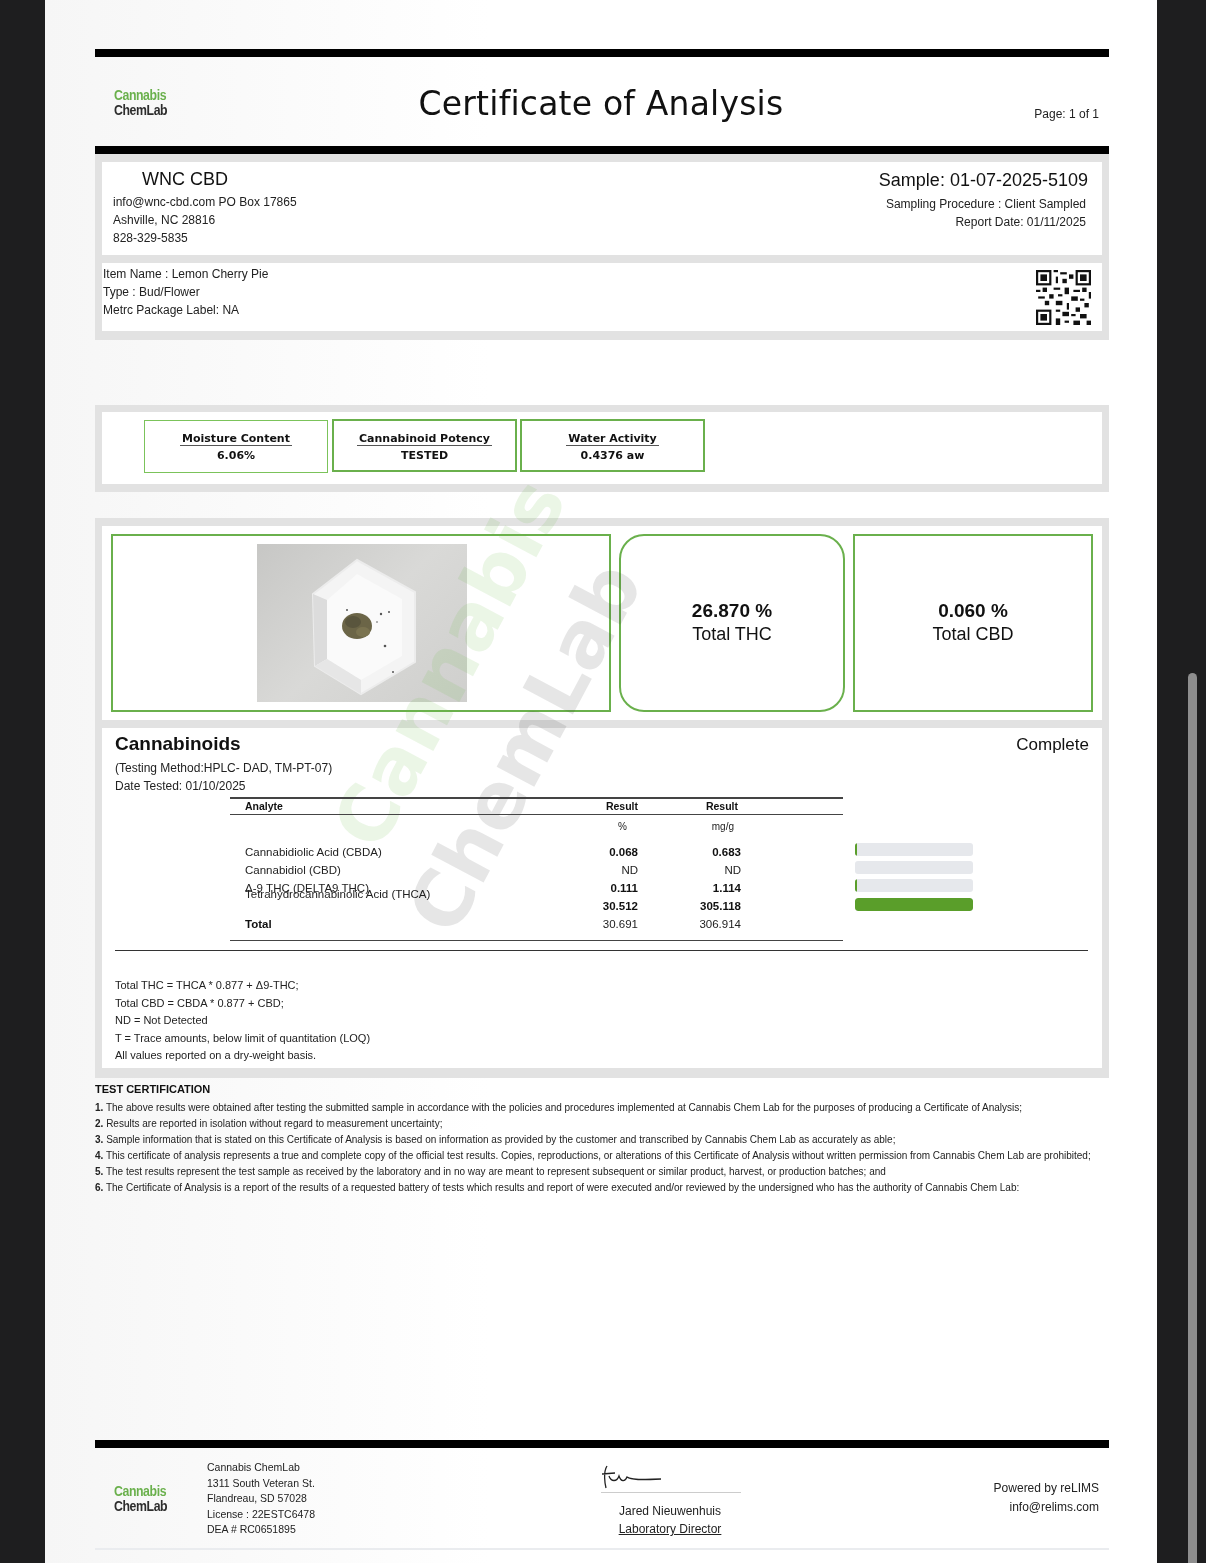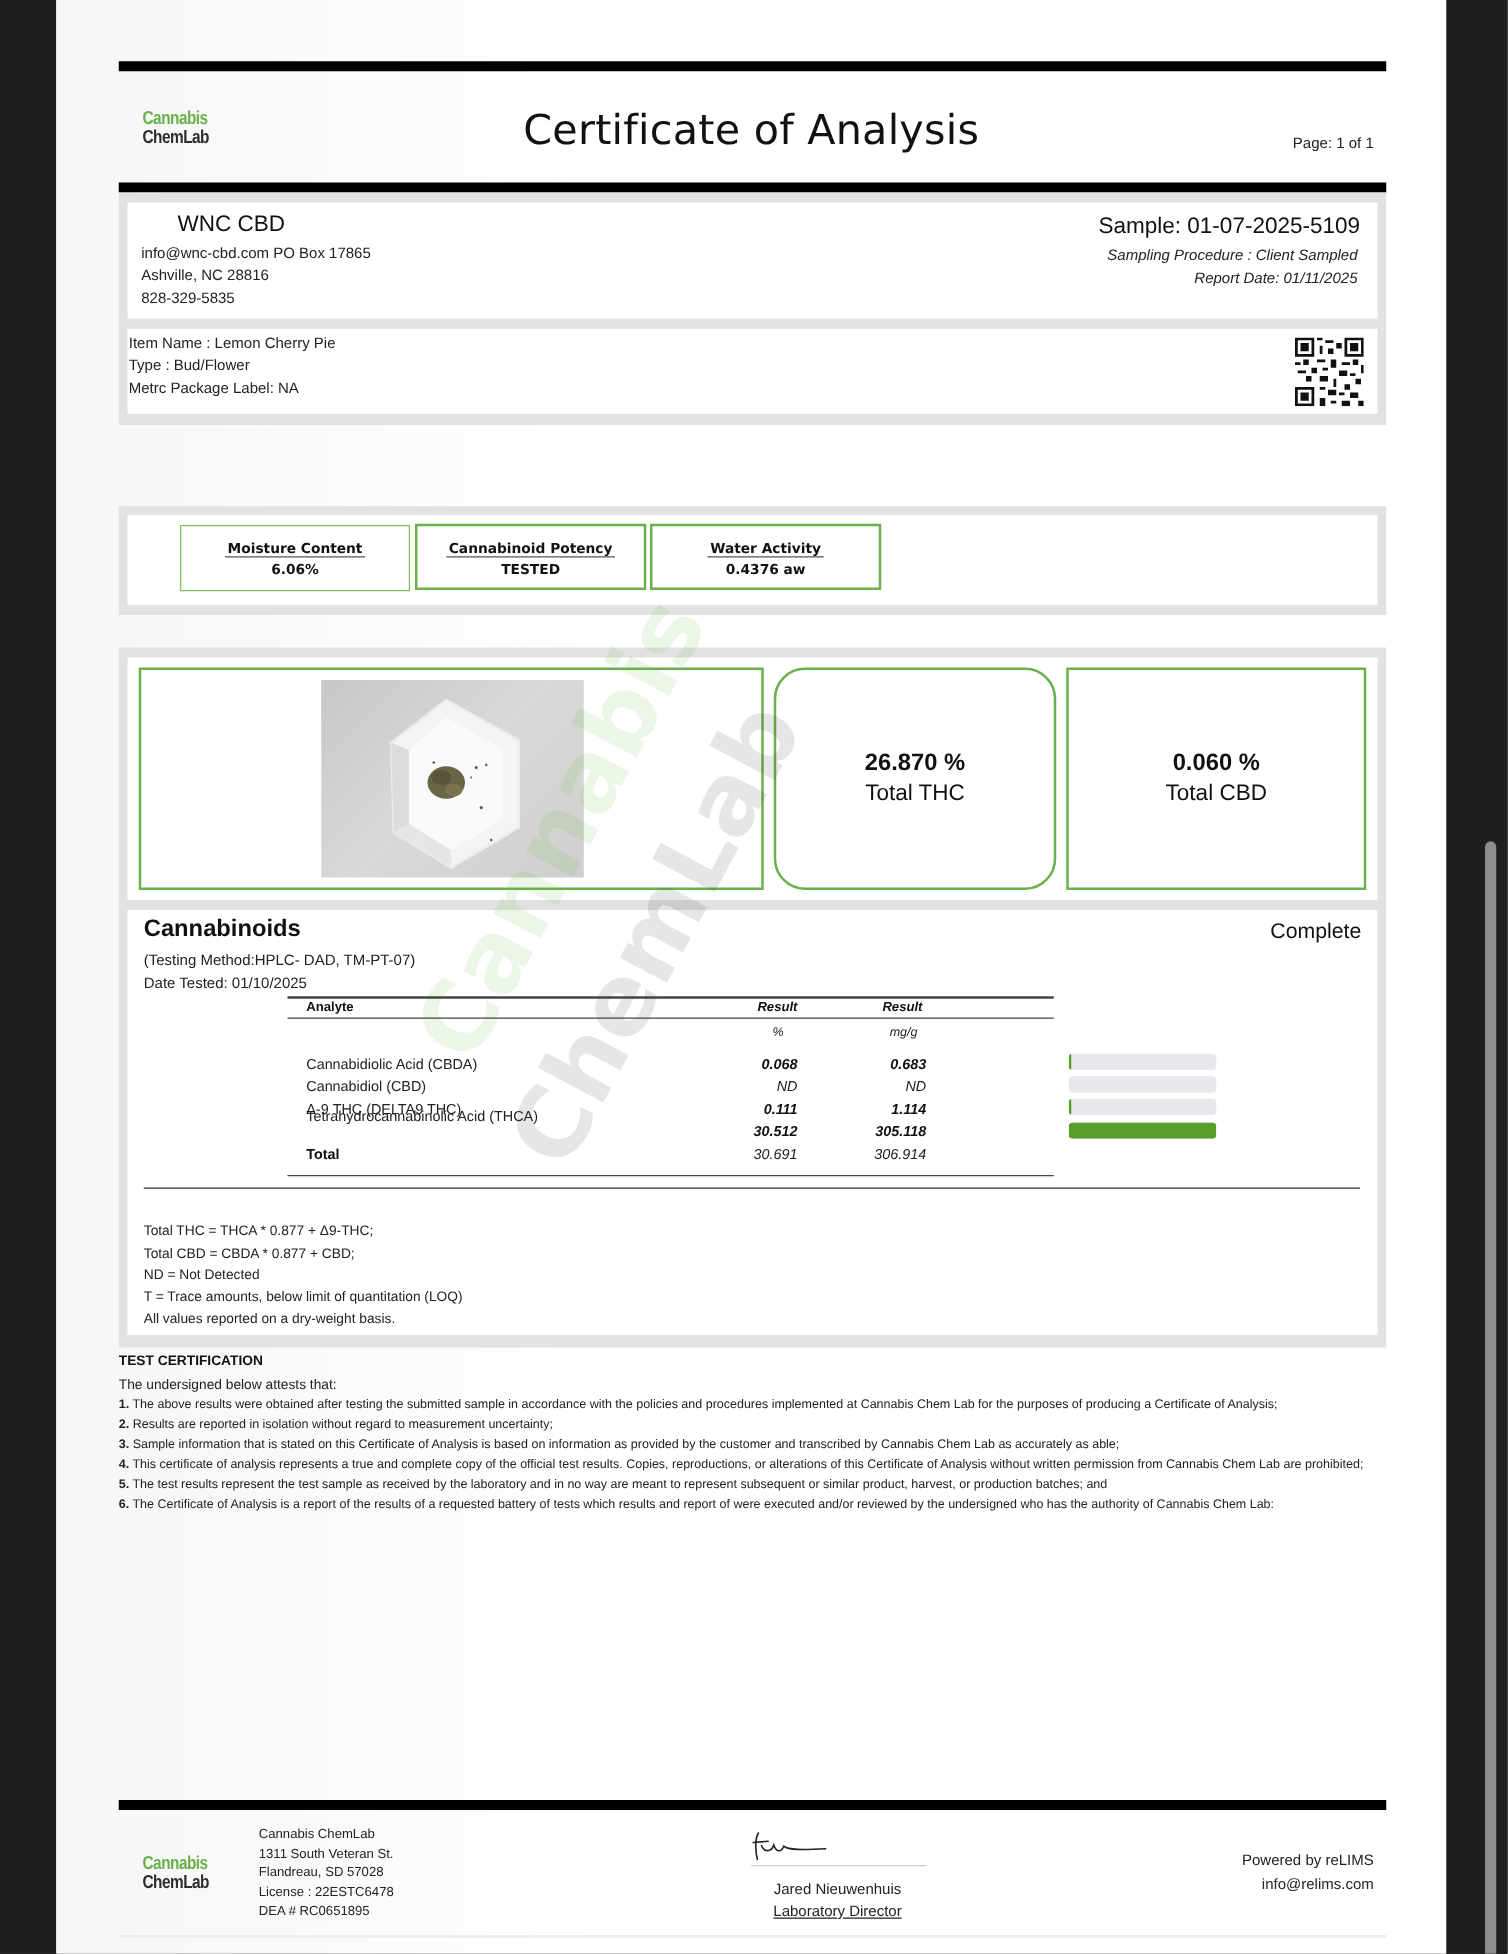--- a/index.html
+++ b/index.html
@@ -39,21 +39,21 @@
 
   .photo { position: absolute; left: 212px; top: 544px; width: 210px; height: 158px; background: linear-gradient(135deg, #c7c7c5 0%, #d9d9d7 50%, #cfcfcd 100%); overflow: hidden; }
 
   .watermark { position: absolute; font-family: "DejaVu Sans", sans-serif; font-weight: bold; transform: rotate(-62deg); transform-origin: left top; white-space: nowrap; pointer-events: none; }
 
   .sec-title { font-size: 19px; font-weight: bold; color: #111; }
   .table { position: absolute; left: 185px; top: 797px; width: 613px; }
   .table .hline { position: absolute; left: 0; width: 613px; height: 1.5px; background: #444; }
   .table .cell { position: absolute; font-size: 11.5px; color: #222; white-space: nowrap; }
   .table .bold { font-weight: bold; color: #111; }
-  .r { text-align: right; font-style: italic; }
+  .r { text-align: right; }
 
   .bar-track { position: absolute; left: 810px; width: 118px; height: 13px; background: #e6e8ec; border-radius: 3px; overflow: hidden; }
   .bar-fill { position: absolute; left: 0; top: 0; height: 13px; background: #5a9e2a; border-radius: 3px; }
 
   .notes { position: absolute; left: 70px; top: 977px; font-size: 11px; color: #222; line-height: 17.5px; }
   .cert { position: absolute; left: 50px; top: 1081px; width: 1020px; font-size: 10px; color: #222; line-height: 16px; }
   .cert .head { font-weight: bold; font-size: 11px; color: #111; margin-bottom: 3px; }
   .cert .num { font-weight: bold; }
 
   .footer-lab { position: absolute; left: 162px; top: 1460px; font-size: 10.5px; line-height: 15.5px; color: #222; }
@@ -260,21 +260,20 @@
   <div class="notes">
     <div>Total THC = THCA * 0.877 + Δ9-THC;</div>
     <div>Total CBD = CBDA * 0.877 + CBD;</div>
     <div>ND = Not Detected</div>
     <div>T = Trace amounts, below limit of quantitation (LOQ)</div>
     <div>All values reported on a dry-weight basis.</div>
   </div>
 
   <div class="cert">
     <div class="head">TEST CERTIFICATION</div>
-    <div style="font-size:11px;">The undersigned below attests that:</div>
     <div><span class="num">1.</span> <span>The above results were obtained after testing the submitted sample in accordance with the policies and procedures implemented at Cannabis Chem Lab for the purposes of producing a Certificate of Analysis;</span></div>
     <div><span class="num">2.</span> <span> Results are reported in isolation without regard to measurement uncertainty;</span></div>
     <div><span class="num">3.</span> <span>Sample information that is stated on this Certificate of Analysis is based on information as provided by the customer and transcribed by Cannabis Chem Lab as accurately as able;</span></div>
     <div><span class="num">4.</span> <span> This certificate of analysis represents a true and complete copy of the official test results. Copies, reproductions, or alterations of this Certificate of Analysis without written permission from Cannabis Chem Lab are prohibited;</span></div>
     <div><span class="num">5.</span> <span> The test results represent the test sample as received by the laboratory and in no way are meant to represent subsequent or similar product, harvest, or production batches; and</span></div>
     <div><span class="num">6.</span> <span>The Certificate of Analysis is a report of the results of a requested battery of tests which results and report of were executed and/or reviewed by the undersigned who has the authority of Cannabis Chem Lab:</span></div>
   </div>
 
   <div class="blackbar" style="top:1440px;"></div>
   <div class="logo" style="left:69px; top:1483px;">

